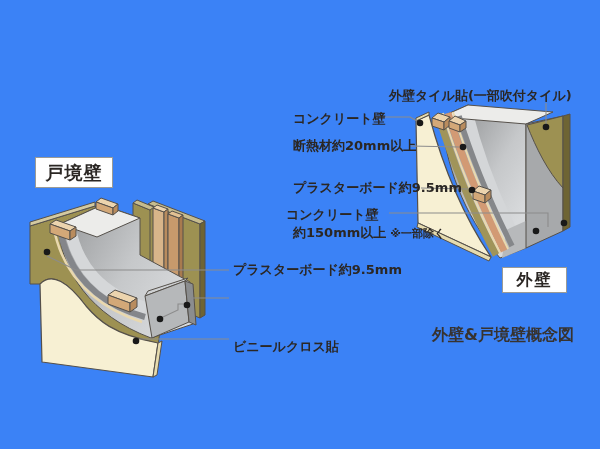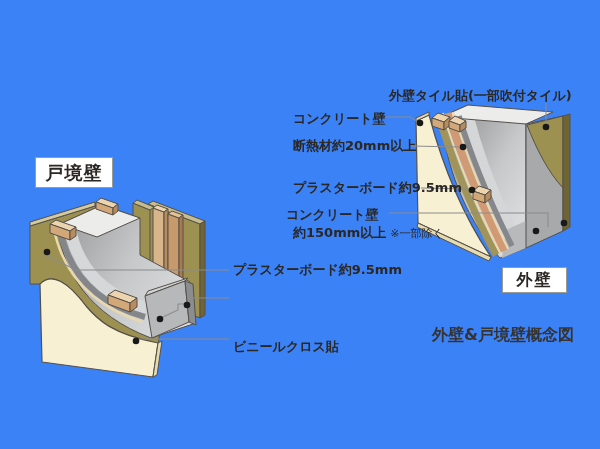--- a/index.html
+++ b/index.html
@@ -1,20 +1,20 @@
 <!DOCTYPE html>
 <html><head>
 <meta charset="utf-8">
 <style>
   html,body{margin:0;padding:0;background:#ffffff;}
   .stage{position:relative;width:600px;height:449px;background:#3b82f6;overflow:hidden;
          font-family:"DejaVu Sans",sans-serif;}
   .stage svg{position:absolute;left:0;top:0;}
   .lbl{position:absolute;color:#2b2724;font-size:13px;font-weight:bold;line-height:17px;white-space:nowrap;}
-  .lbl .note{font-size:11px;font-weight:normal;margin-left:4px;}
+  .lbl .note{font-size:11px;font-weight:bold;margin-left:4px;}
   .tag{position:absolute;border:1.5px solid #9b9b96;background:#ffffff;color:#2b2724;
        font-weight:bold;display:flex;align-items:center;justify-content:center;}
   .tag-l{left:35px;top:157px;width:76px;height:29px;font-size:18px;letter-spacing:1px;}
   .tag-r{left:502px;top:267px;width:63px;height:24px;font-size:16px;letter-spacing:2px;}
   .caption{position:absolute;left:432px;top:325px;color:#373330;font-size:16px;font-weight:bold;white-space:nowrap;}
 </style>
 </head>
 <body>
 
 <div class="stage">

